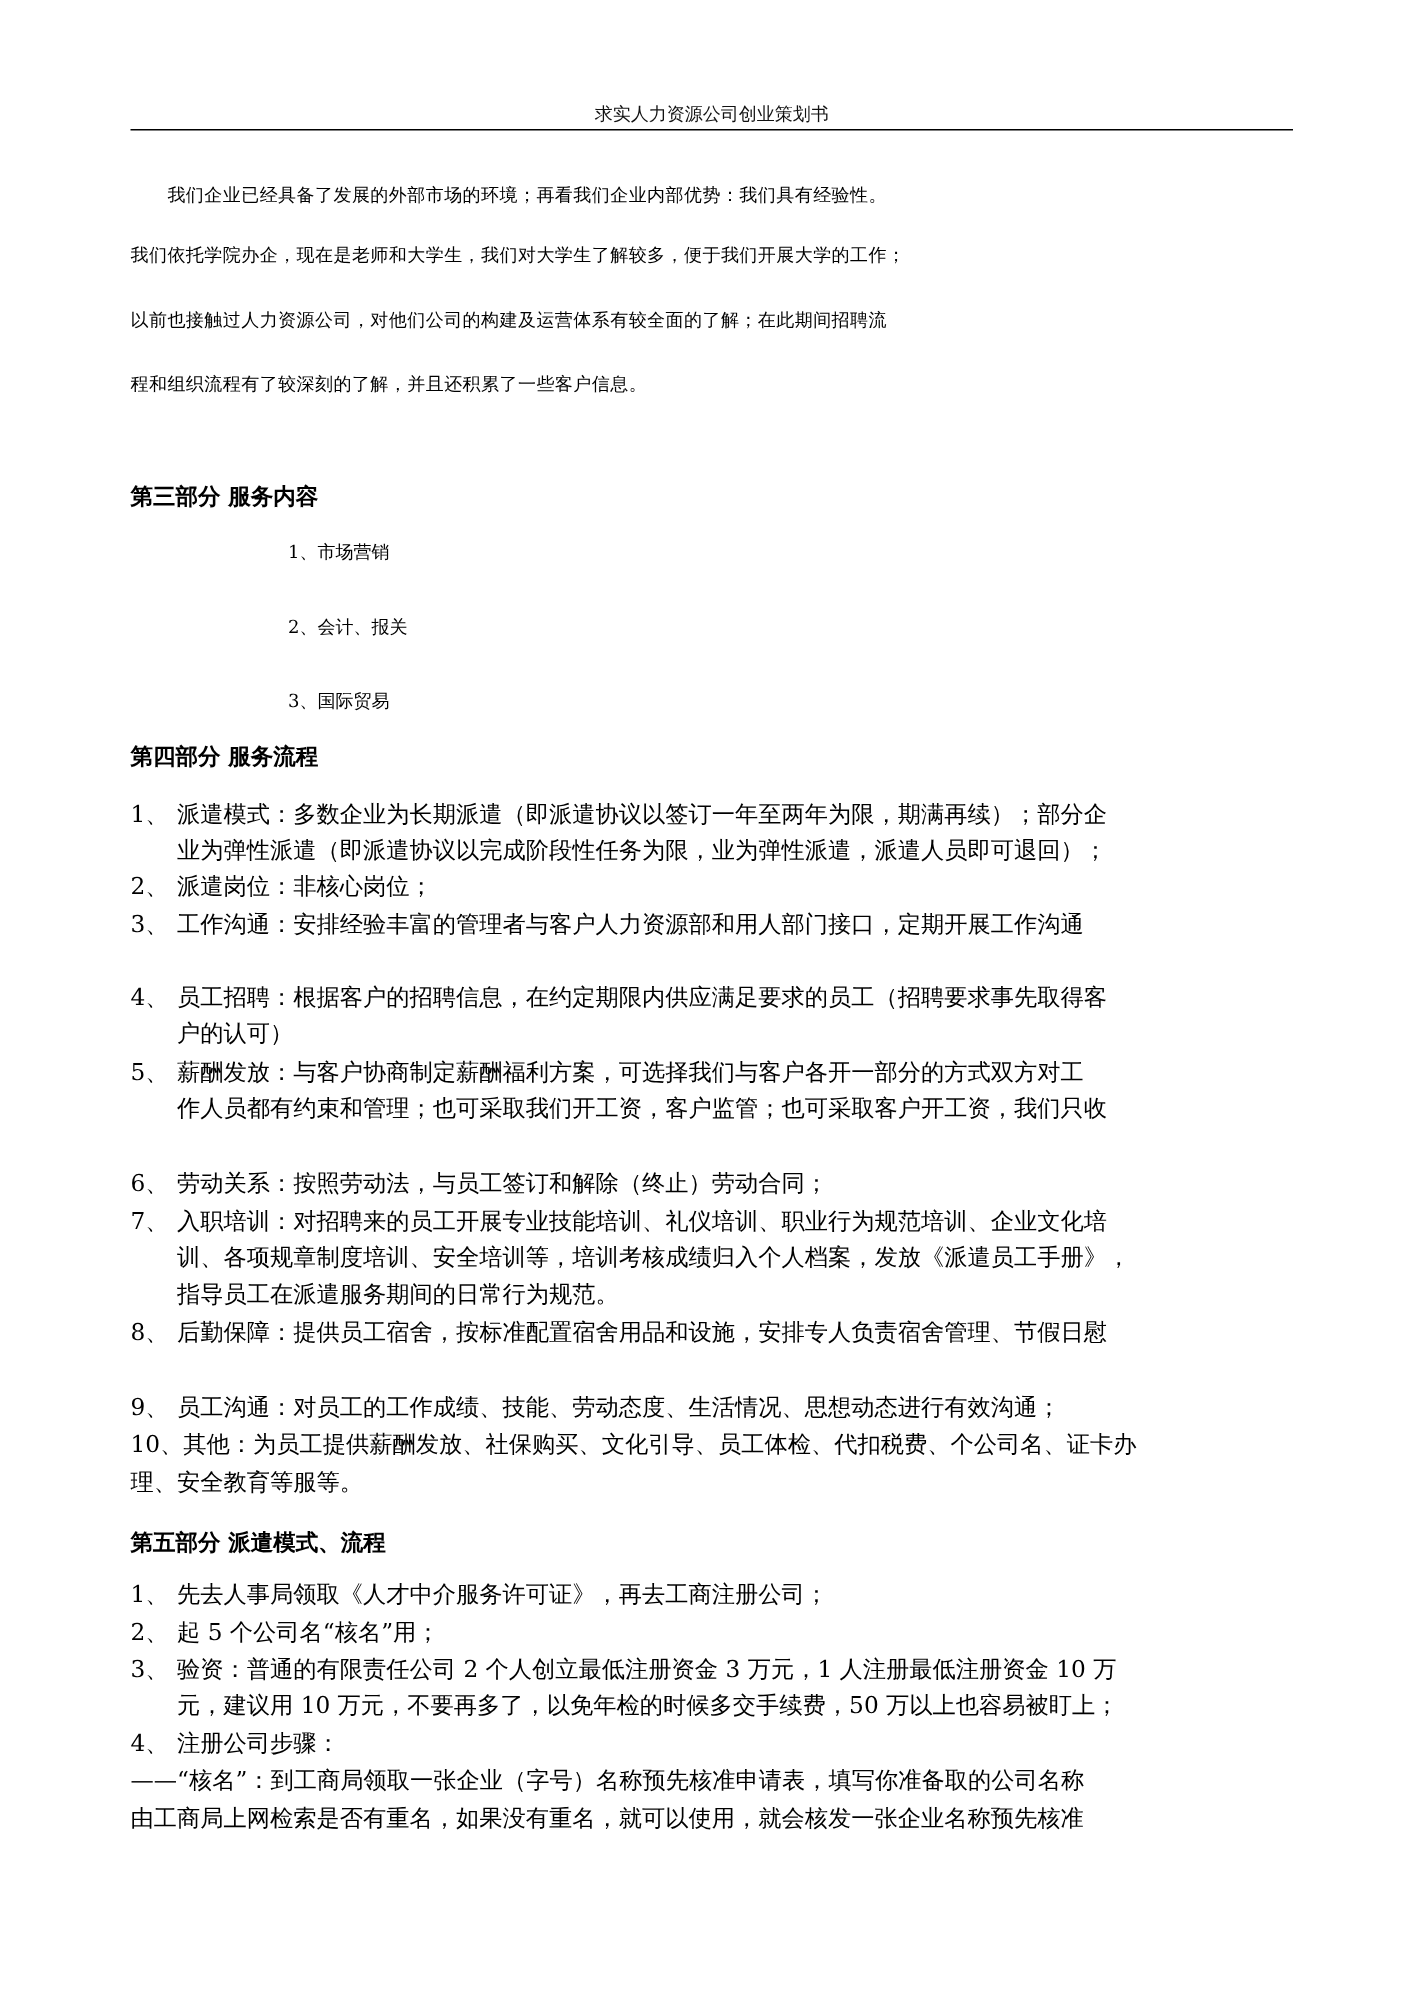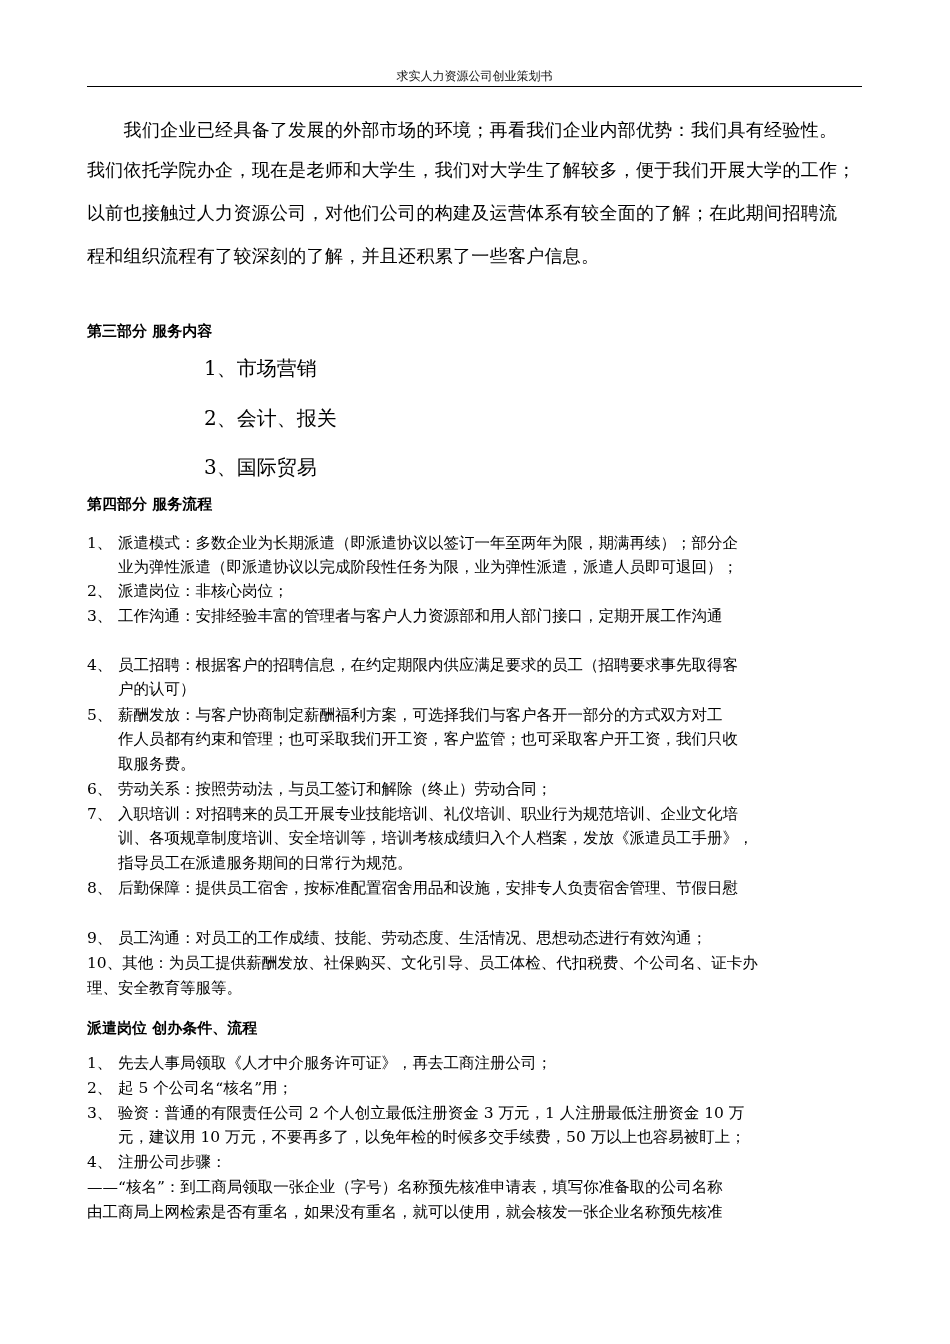--- a/index.html
+++ b/index.html
@@ -3,25 +3,25 @@
 <meta charset="utf-8">
 <style>
   html, body { margin: 0; padding: 0; background: #ffffff; }
   body { width: 950px; height: 1344px; position: relative; overflow: hidden;
          font-family: "DejaVu Serif", "Liberation Serif", serif; color: #000; }
   .page { position: absolute; left: 0; top: 0; width: 800px; height: 1344px; border-radius: 24px; }
   .header { position: absolute; left: 87px; top: 68px; width: 775px; text-align: center;
             font-size: 12px; line-height: 16px; color: #111; }
   .header-rule { position: absolute; left: 87px; top: 86px; width: 775px; height: 0;
                  border-top: 1.5px solid #000; }
-  .para-line { position: absolute; left: 87px; width: 775px; font-size: 18px; line-height: 20px;
+  .para-line { position: absolute; left: 87px; width: 775px; font-size: 12px; line-height: 20px;
                white-space: nowrap; letter-spacing: 0.3px; }
   .h2 { position: absolute; left: 87px; font-family: "DejaVu Sans", "Liberation Sans", sans-serif;
         font-weight: bold; font-size: 15px; line-height: 26px; white-space: nowrap; }
-  .sub-item { position: absolute; left: 204px; font-size: 20px; line-height: 20px; white-space: nowrap; }
+  .sub-item { position: absolute; left: 192px; font-size: 12px; line-height: 20px; white-space: nowrap; }
   .li { position: absolute; left: 87px; width: 775px; font-size: 15.5px; line-height: 20px; white-space: nowrap; }
   .li .num { display: inline-block; width: 31px; }
   .li.cont { left: 118px; width: 744px; }
   .li.flush { left: 87px; }
 </style>
 </head>
 <body>
 
 <div class="page">
 
@@ -45,36 +45,35 @@
 
   <div class="li" style="top:581px"><span class="num">2、</span><span>派遣岗位：非核心岗位；</span></div>
 
   <div class="li" style="top:606px"><span class="num">3、</span><span>工作沟通：安排经验丰富的管理者与客户人力资源部和用人部门接口，定期开展工作沟通</span></div>
 
   <div class="li" style="top:655px"><span class="num">4、</span><span>员工招聘：根据客户的招聘信息，在约定期限内供应满足要求的员工（招聘要求事先取得客</span></div>
   <div class="li cont" style="top:679px">户的认可）</div>
 
   <div class="li" style="top:705px"><span class="num">5、</span><span>薪酬发放：与客户协商制定薪酬福利方案，可选择我们与客户各开一部分的方式双方对工</span></div>
   <div class="li cont" style="top:729px">作人员都有约束和管理；也可采取我们开工资，客户监管；也可采取客户开工资，我们只收</div>
-  <div class="li cont" style="top:754px">取服务费。</div>
 
   <div class="li" style="top:779px"><span class="num">6、</span><span>劳动关系：按照劳动法，与员工签订和解除（终止）劳动合同；</span></div>
 
   <div class="li" style="top:804px"><span class="num">7、</span><span>入职培训：对招聘来的员工开展专业技能培训、礼仪培训、职业行为规范培训、企业文化培</span></div>
   <div class="li cont" style="top:828px">训、各项规章制度培训、安全培训等，培训考核成绩归入个人档案，发放《派遣员工手册》，</div>
   <div class="li cont" style="top:853px">指导员工在派遣服务期间的日常行为规范。</div>
 
   <div class="li" style="top:878px"><span class="num">8、</span><span>后勤保障：提供员工宿舍，按标准配置宿舍用品和设施，安排专人负责宿舍管理、节假日慰</span></div>
 
   <div class="li" style="top:928px"><span class="num">9、</span><span>员工沟通：对员工的工作成绩、技能、劳动态度、生活情况、思想动态进行有效沟通；</span></div>
 
   <div class="li" style="top:953px"><span>10、</span><span>其他：为员工提供薪酬发放、社保购买、文化引导、员工体检、代扣税费、个公司名、证卡办</span></div>
   <div class="li flush" style="top:978px">理、安全教育等服等。</div>
 
-  <div class="h2" style="top:1015px">派遣岗位  创办条件、流程</div>
+  <div class="h2" style="top:1015px">第五部分  派遣模式、流程</div>
 
   <div class="li" style="top:1053px"><span class="num">1、</span><span>先去人事局领取《人才中介服务许可证》，再去工商注册公司；</span></div>
   <div class="li" style="top:1078px"><span class="num">2、</span><span>起 5 个公司名“核名”用；</span></div>
   <div class="li" style="top:1103px"><span class="num">3、</span><span>验资：普通的有限责任公司 2 个人创立最低注册资金 3 万元，1 人注册最低注册资金 10 万</span></div>
   <div class="li cont" style="top:1127px">元，建议用 10 万元，不要再多了，以免年检的时候多交手续费，50 万以上也容易被盯上；</div>
   <div class="li" style="top:1152px"><span class="num">4、</span><span>注册公司步骤：</span></div>
   <div class="li flush" style="top:1177px">——“核名”：到工商局领取一张企业（字号）名称预先核准申请表，填写你准备取的公司名称</div>
   <div class="li flush" style="top:1202px">由工商局上网检索是否有重名，如果没有重名，就可以使用，就会核发一张企业名称预先核准</div>
 
 </div>

